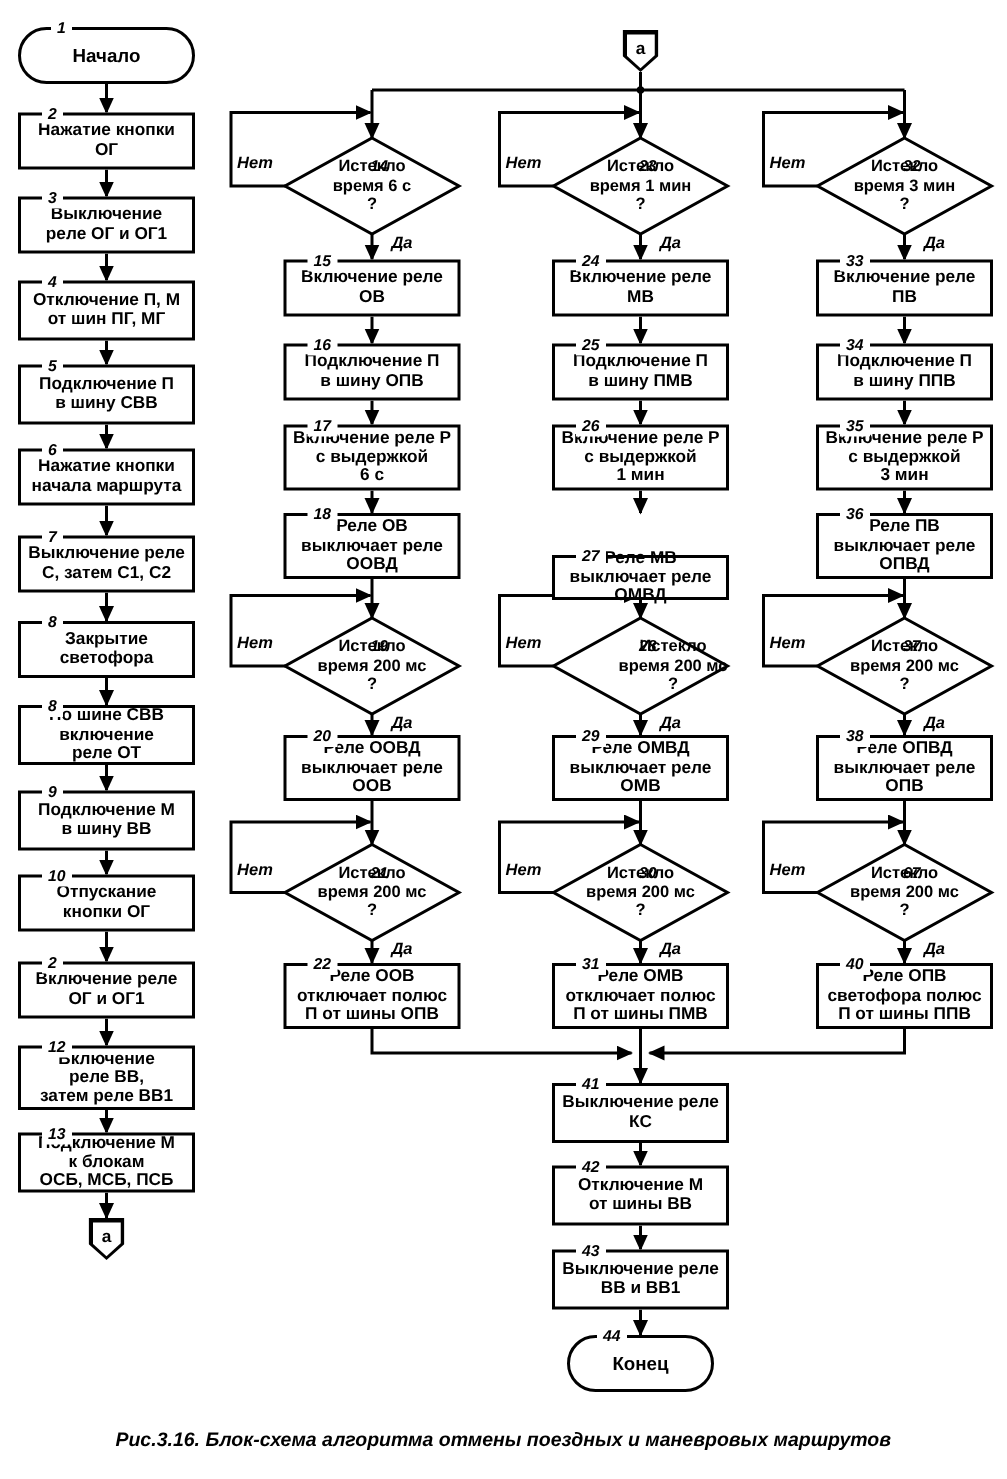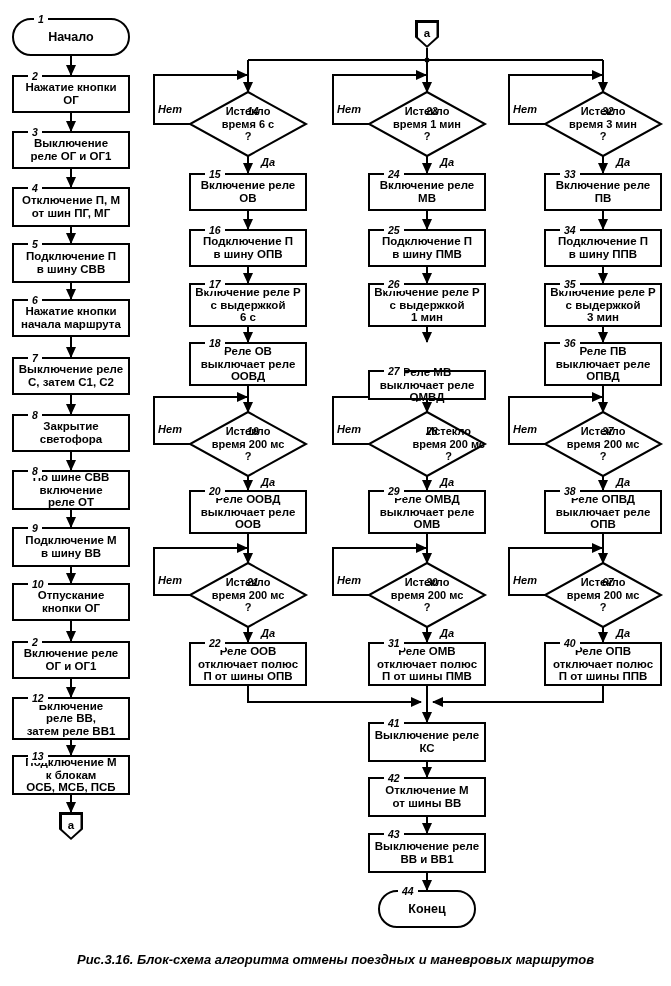--- a/index.html
+++ b/index.html
@@ -352,21 +352,21 @@
   </div>
   <div class="dmd" style="left:545px;top:563px;width:116px;height:64px;">
     <span class="dnum">67</span>
     <div class="txt">Истекло
 время 200 мс
 ?</div>
   </div>
   <div class="node box" style="left:544px;top:642px;width:118px;height:44px;line-height:12.5px;">
     <span class="num">40</span>
     <div class="txt">Реле ОПВ
-отключает полюс
+светофора полюс
 П от шины ППВ</div>
   </div>
 
   <div class="node box" style="left:368px;top:722px;width:118px;height:40px;">
     <span class="num">41</span>
     <div class="txt">Выключение реле
 КС</div>
   </div>
   <div class="node box" style="left:368px;top:777px;width:118px;height:40px;text-align:center;">
     <span class="num">42</span>

